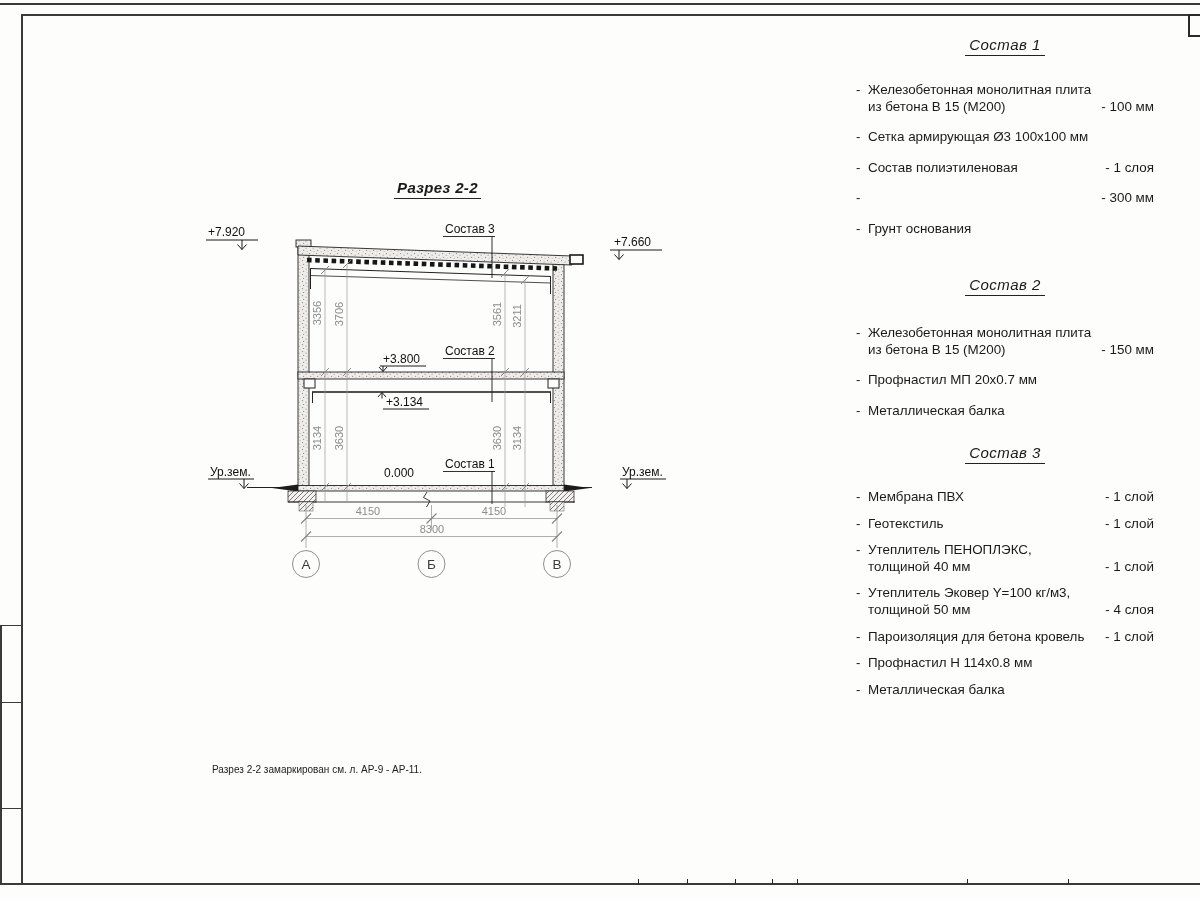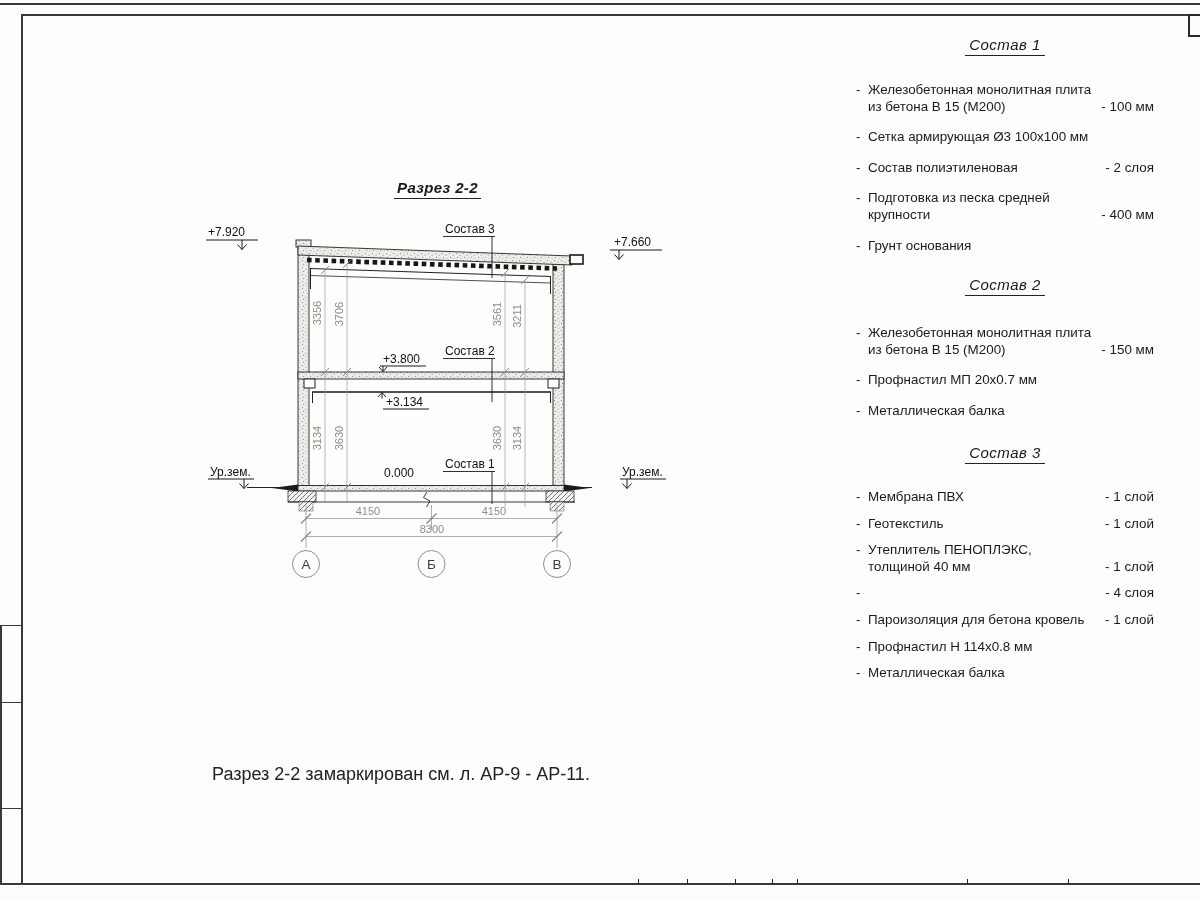--- a/index.html
+++ b/index.html
@@ -6,21 +6,21 @@
   body{font-family:"Liberation Sans",sans-serif;background:#e8e8e8;}
   #sheet{position:relative;width:1200px;height:900px;background:#fdfdfc;overflow:hidden;color:#1a1a1a;}
   .abs{position:absolute;}
   
   .frame-line{position:absolute;background:#3a3a3a;}
   .corner-box{position:absolute;border:2px solid #2a2a2a;background:#fdfdfc;}
   .stamp-tick{position:absolute;width:1px;height:5px;background:#222;}
   
   .dwg-title{position:absolute;left:394px;top:179px;font-size:15px;font-style:italic;font-weight:bold;
              border-bottom:1.4px solid #222;padding:0 3px 2px 3px;letter-spacing:.4px;}
-  .note{position:absolute;left:212px;top:764px;font-size:18px;color:#222;}
+  .note{position:absolute;left:212px;top:764px;font-size:10px;color:#222;}
   
   .spec{position:absolute;left:856px;width:298px;}
   .spec-head{text-align:center;margin-bottom:26px;}
   .spec-head span{display:inline-block;font-size:15px;font-style:italic;border-bottom:1.3px solid #222;
                   padding:0 4px 2px 4px;letter-spacing:.5px;}
   .spec-item{display:flex;margin-bottom:14px;font-size:13.4px;line-height:1.24;}
   .spec-item .dash{width:12px;flex:0 0 12px;}
   .spec-item .nm{max-width:224px;}
   .spec-item .val{margin-left:auto;align-self:flex-end;white-space:nowrap;padding-left:6px;text-align:right;}
   #spec3 .spec-item{margin-bottom:10px;}
@@ -224,26 +224,25 @@
       <span class="val">- 100 мм</span>
     </div>
     <div class="spec-item">
       <span class="dash">-</span>
       <span class="nm">Сетка армирующая Ø3 100х100 мм</span>
       <span class="val"></span>
     </div>
     <div class="spec-item">
       <span class="dash">-</span>
       <span class="nm">Состав полиэтиленовая</span>
-      <span class="val">-  2 слоя</span>
-    </div>
-    <div class="spec-item">
-      <span class="dash">-</span>
-      <span class="nm">Подготовка из песка средней крупности</span>
-      <span class="val">- 400 мм</span>
+      <span class="val">-  1 слоя</span>
+    </div>
+    <div class="spec-item">
+      <span class="dash">-</span>
+      <span class="val">- 300 мм</span>
     </div>
     <div class="spec-item">
       <span class="dash">-</span>
       <span class="nm">Грунт основания</span>
       <span class="val"></span>
     </div>
   </div>
 
   <div class="spec" id="spec2" style="top:276px;">
     <div class="spec-head"><span>Состав 2</span></div>
@@ -276,20 +275,21 @@
       <span class="nm">Геотекстиль</span>
       <span class="val">- 1 слой</span>
     </div>
     <div class="spec-item">
       <span class="dash">-</span>
       <span class="nm">Утеплитель ПЕНОПЛЭКС, толщиной 40 мм</span>
       <span class="val">- 1 слой</span>
     </div>
     <div class="spec-item">
       <span class="dash">-</span>
+      <span class="nm">Утеплитель Эковер Y=100 кг/м3, толщиной 50 мм</span>
       <span class="val">- 4 слоя</span>
     </div>
     <div class="spec-item">
       <span class="dash">-</span>
       <span class="nm">Пароизоляция для бетона кровель</span>
       <span class="val">- 1 слой</span>
     </div>
     <div class="spec-item">
       <span class="dash">-</span>
       <span class="nm">Профнастил Н 114х0.8 мм</span>

